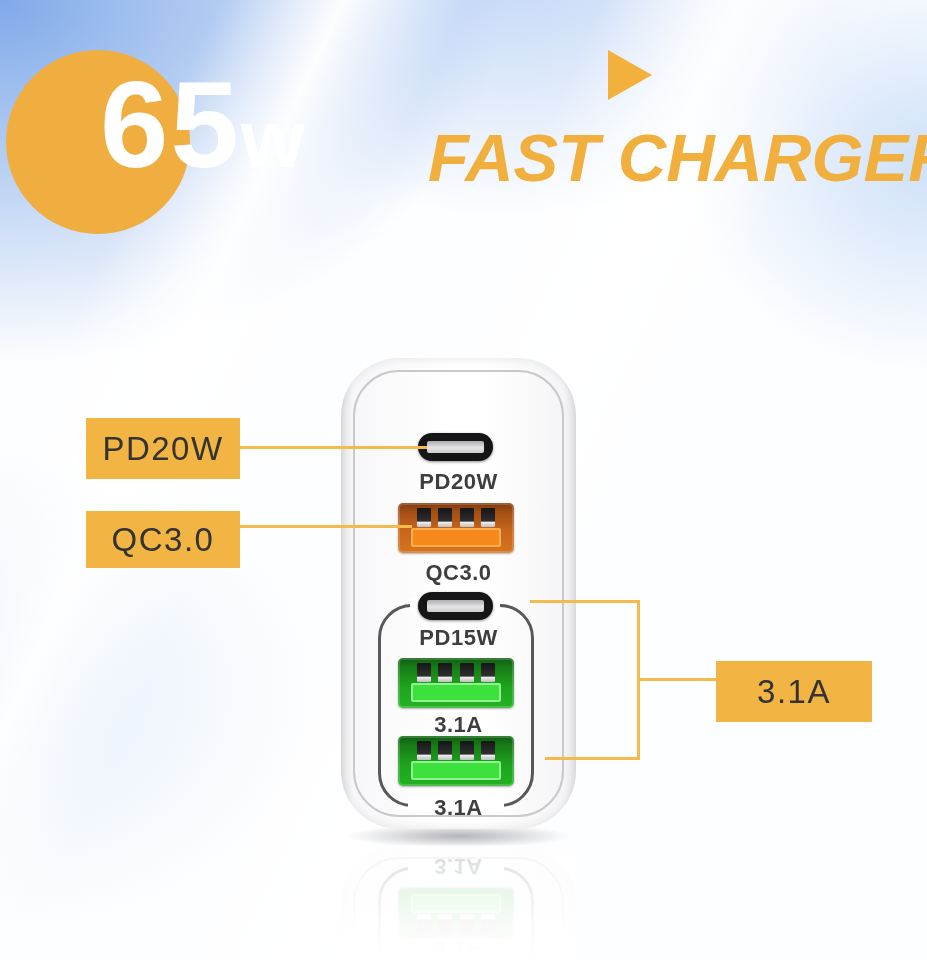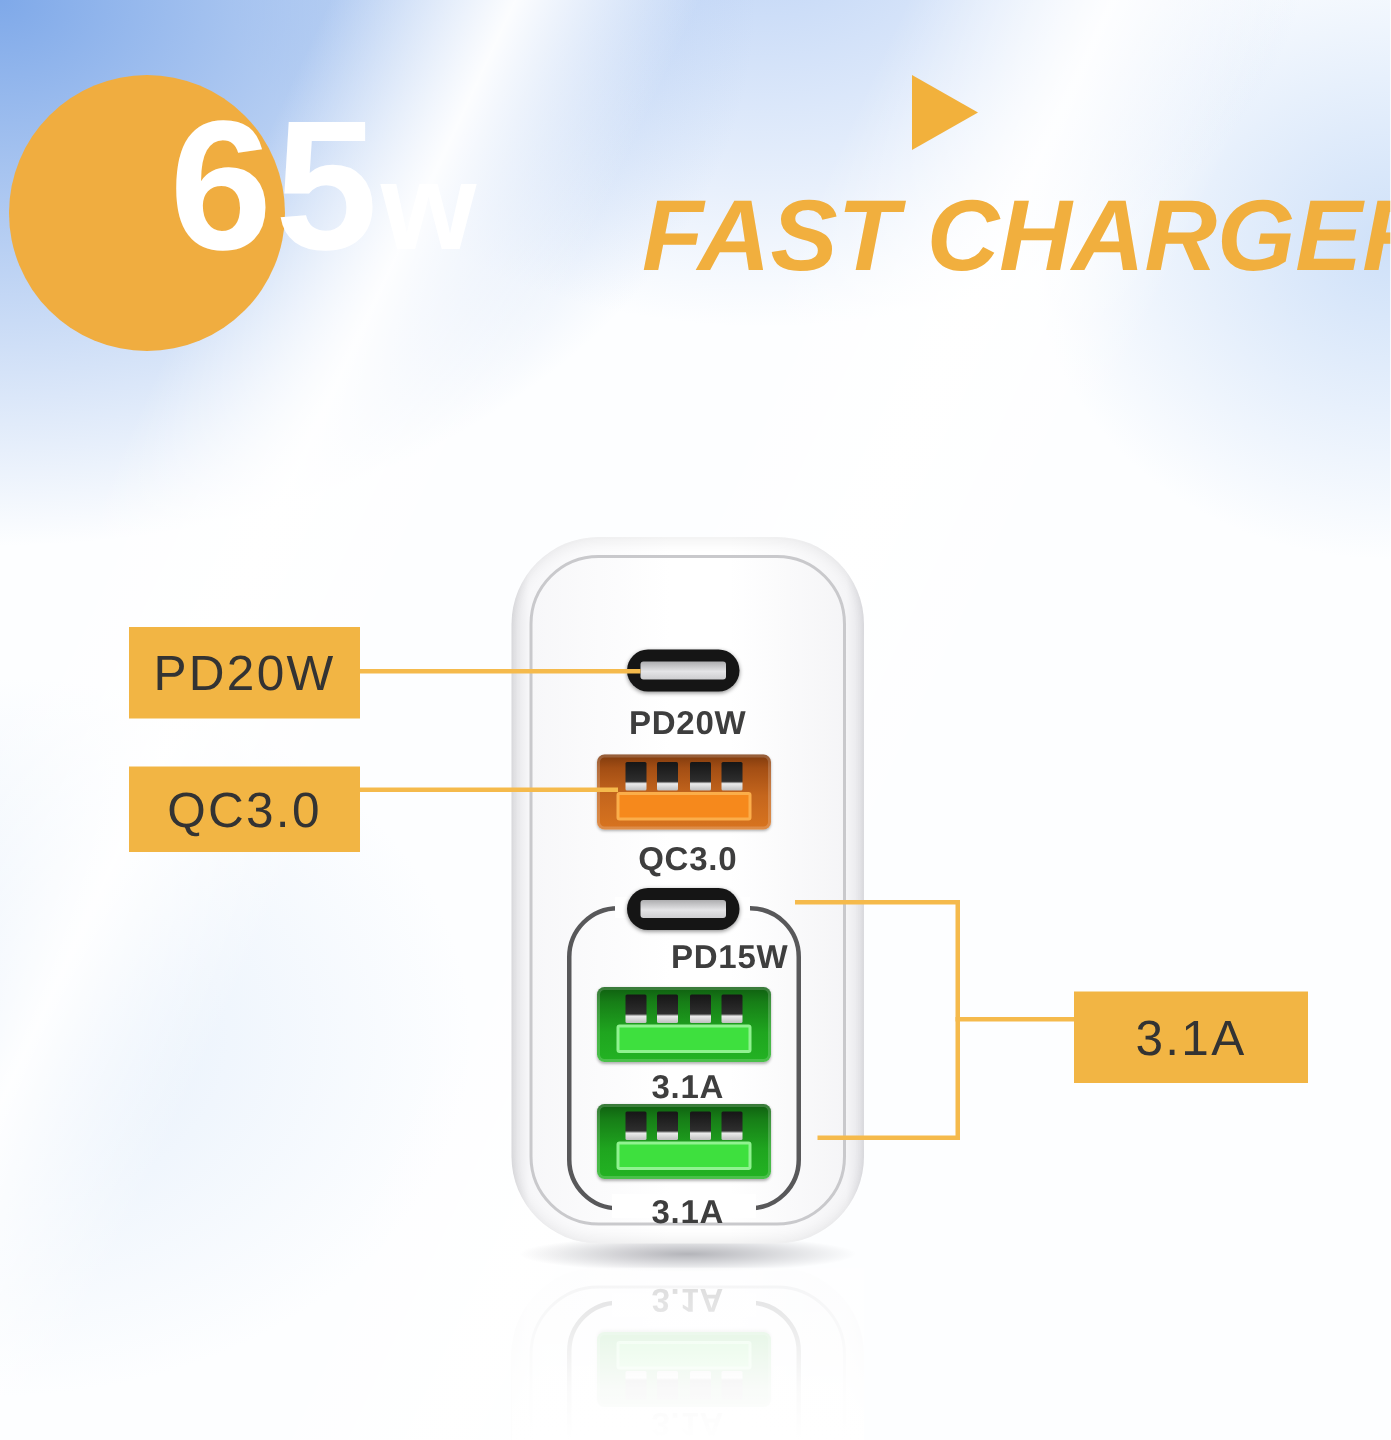--- a/index.html
+++ b/index.html
@@ -11,21 +11,21 @@
       radial-gradient(ellipse 720px 520px at 0% 0%, rgba(127,169,233,1) 0%, rgba(127,169,233,0) 70%),
       radial-gradient(ellipse 520px 380px at 55% -5%, rgba(150,185,240,0.6) 0%, rgba(150,185,240,0) 70%),
       radial-gradient(ellipse 320px 280px at 100% 17%, rgba(160,195,242,0.5) 0%, rgba(160,195,242,0) 75%),
       radial-gradient(ellipse 420px 320px at 0% 72%, rgba(190,215,245,0.4) 0%, rgba(190,215,245,0) 75%);
     background-color:#FDFEFF;}
   .abs{position:absolute;}
 
   
   .badge-circle{left:6px;top:50px;width:184px;height:184px;border-radius:50%;background:#F0AD40;}
   .badge-text{left:100px;top:63px;line-height:1;color:#FFFFFF;font-weight:bold;white-space:nowrap;}
-  .badge-text .big{font-size:123px;letter-spacing:2px;margin-left:13px;}
+  .badge-text .big{font-size:123px;letter-spacing:2px;}
   .badge-text .small{font-size:82px;}
   .play-tri{left:608px;top:50px;width:0;height:0;border-top:25px solid transparent;
     border-bottom:25px solid transparent;border-left:44px solid #F2B13C;}
   .title{left:428px;top:124px;width:500px;line-height:1;font-size:67px;font-weight:bold;
     font-style:italic;color:#F1AF3E;letter-spacing:0px;white-space:nowrap;}
 
   
   .charger{left:341px;top:358px;width:235px;height:471px;border-radius:58px;
     background:linear-gradient(90deg,#E3E3E6 0%,#F7F7F9 5%,#FFFFFF 45%,#FFFFFF 62%,#F5F5F7 95%,#E4E4E8 100%);
     box-shadow:inset 0 4px 8px rgba(0,0,0,0.05), inset 0 -4px 8px rgba(0,0,0,0.05);}
@@ -50,21 +50,21 @@
     background:linear-gradient(180deg,#161616 0%,#2E2E2E 68%,#ECECEC 76%,#BFBFBF 100%);}
   .tongue{position:absolute;left:13px;right:13px;bottom:6px;height:15px;border-radius:2px;box-sizing:content-box;}
   .orange .tongue{background:#F6891C;border:2px solid #FBAE4A;}
   .green .tongue{background:#3EE03E;border:2px solid #90F290;}
   .usba1{top:145px;}
   .usba2{top:300px;}
   .usba3{top:378px;}
 
   .plabel{left:0;width:100%;text-align:center;font-size:22px;font-weight:bold;
     color:#3E3E3E;letter-spacing:0.5px;line-height:1.1;}
-  .pl1{top:112px;} .pl2{top:203px;} .pl3{top:268px;padding-left:28px;} .pl4{top:355px;} .pl5{top:438px;}
+  .pl1{top:112px;} .pl2{top:203px;} .pl3{top:268px;} .pl4{top:355px;} .pl5{top:438px;}
 
   
   .cbox{background:#F2B544;display:flex;align-items:center;justify-content:center;
     font-size:33px;color:#333333;letter-spacing:1.5px;}
   .cbox-pd20w{left:86px;top:418px;width:154px;height:61px;}
   .cbox-qc30{left:86px;top:511px;width:154px;height:57px;}
   .cbox-31a{left:716px;top:661px;width:156px;height:61px;}
   .cline{background:#F5BA4C;}
   .l-pd20w{left:240px;top:446px;width:187px;height:3px;}
   .l-qc30{left:240px;top:525px;width:172px;height:3px;}

